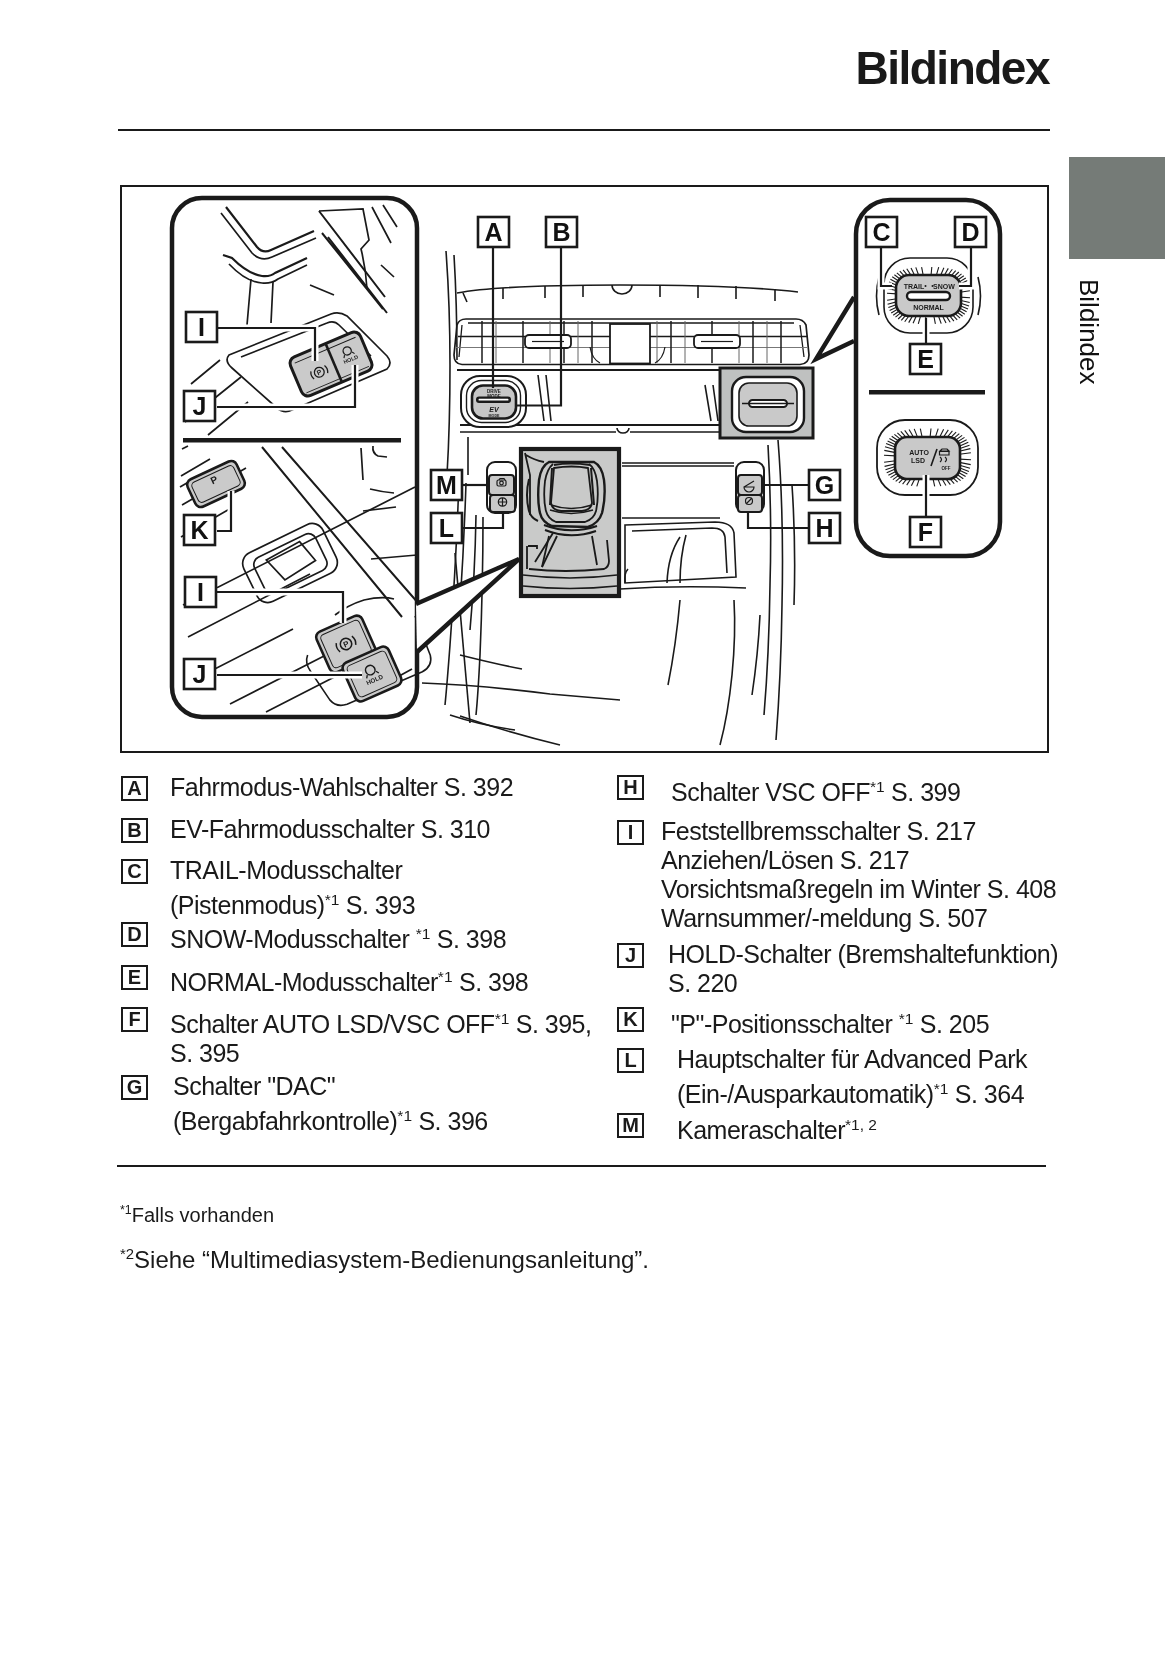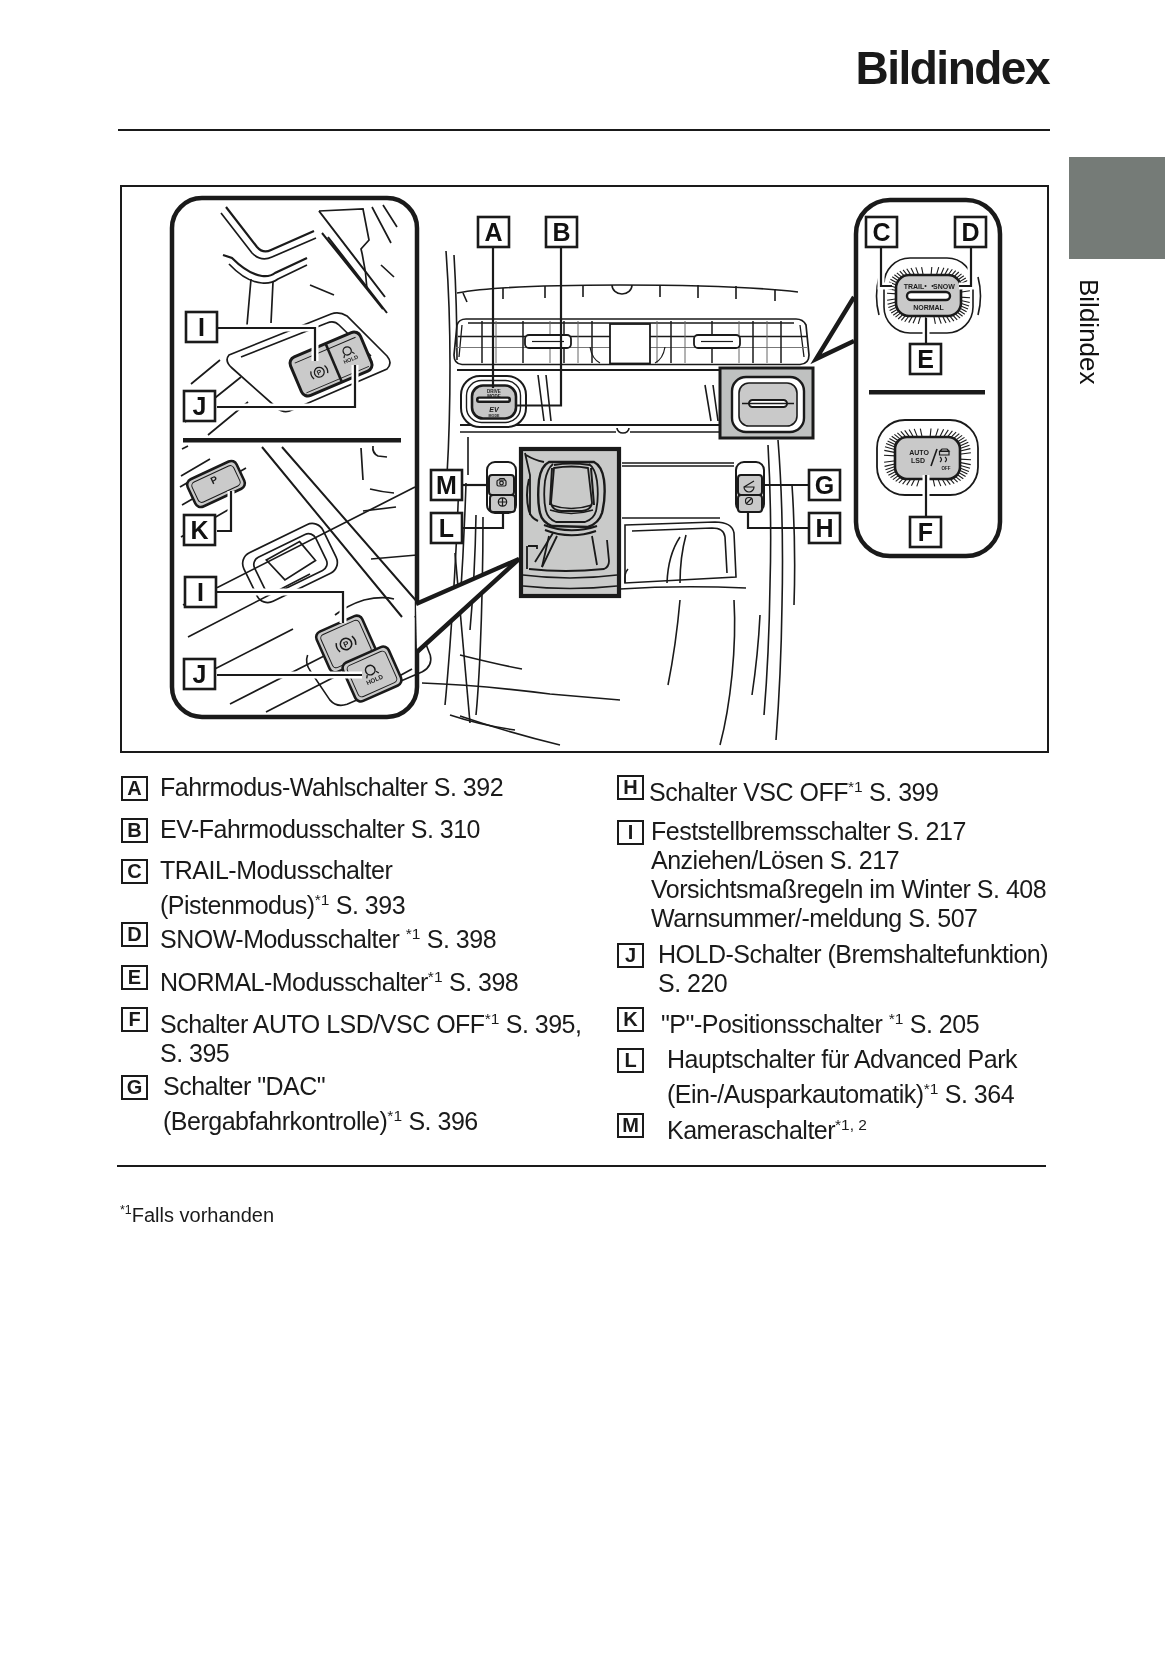--- a/index.html
+++ b/index.html
@@ -8,21 +8,21 @@
 #page {
   position:relative; width:1165px; height:1474px; background:#fff;
   font-family:"Liberation Sans", sans-serif; color:#1a1a1a; overflow:hidden;
 }
 .sup { font-size:62%; vertical-align:super; letter-spacing:0; }
 .lgd { position:absolute; }
 .lbox {
   display:inline-block; width:27px; height:25px; border:2px solid #1a1a1a;
   font-size:20px; font-weight:bold; text-align:center; line-height:21px; vertical-align:top;
 }
-.ltxt { position:absolute; top:-3px; width:430px; font-size:25px; line-height:29px; letter-spacing:-0.5px; white-space:nowrap; }
+.ltxt { position:absolute; top:-3px; width:430px; font-size:25px; line-height:29px; letter-spacing:-0.5px; white-space:nowrap;margin-left:10px; }
 </style>
 </head>
 <body>
 <div id="page">
 
 <div style="position:absolute;left:0;top:41px;width:1049px;text-align:right;font-size:46px;font-weight:bold;letter-spacing:-1.5px;">Bildindex</div>
 
 <div style="position:absolute;left:118px;top:129px;width:932px;height:2px;background:#1a1a1a;"></div>
 
 <div style="position:absolute;left:1069px;top:157px;width:96px;height:102px;background:#757b77;"></div>
@@ -512,21 +512,21 @@
 <span class="ltxt" style="left:39px">Schalter AUTO LSD/VSC OFF<span class="sup">*1</span> S. 395,<br>S. 395</span>
 </div>
 
 <div class="lgd" style="left:121px;top:1075px">
 <span class="lbox">G</span>
 <span class="ltxt" style="left:42px">Schalter "DAC"<br>(Bergabfahrkontrolle)<span class="sup">*1</span> S. 396</span>
 </div>
 
 <div class="lgd" style="left:617px;top:775px">
 <span class="lbox">H</span>
-<span class="ltxt" style="left:32px">Schalter VSC OFF<span class="sup">*1</span> S. 399</span>
+<span class="ltxt" style="left:44px">Schalter VSC OFF<span class="sup">*1</span> S. 399</span>
 </div>
 
 <div class="lgd" style="left:617px;top:820px">
 <span class="lbox">I</span>
 <span class="ltxt" style="left:34px">Feststellbremsschalter S. 217<br>Anziehen/Lösen S. 217<br>Vorsichtsmaßregeln im Winter S. 408<br>Warnsummer/-meldung S. 507</span>
 </div>
 
 <div class="lgd" style="left:617px;top:943px">
 <span class="lbox">J</span>
 <span class="ltxt" style="left:41px">HOLD-Schalter (Bremshaltefunktion)<br>S. 220</span>
@@ -544,15 +544,16 @@
 
 <div class="lgd" style="left:617px;top:1113px">
 <span class="lbox">M</span>
 <span class="ltxt" style="left:50px">Kameraschalter<span class="sup">*1, 2</span></span>
 </div>
 
 <div style="position:absolute;left:117px;top:1165px;width:929px;height:2px;background:#1a1a1a;"></div>
 
 <div style="position:absolute;left:120px;top:1203px;font-size:20px;"><span class="sup">*1</span>Falls vorhanden</div>
 
+<div style="position:absolute;left:120px;top:1246px;font-size:24px;"><span class="sup">*2</span>Siehe “Multimediasystem-Bedienungsanleitung”.</div>
 
 <div style="position:absolute;left:1010px;top:1582px;width:40px;text-align:right;font-size:28px;font-weight:bold;">15</div>
 </div>
 
 </body></html>

